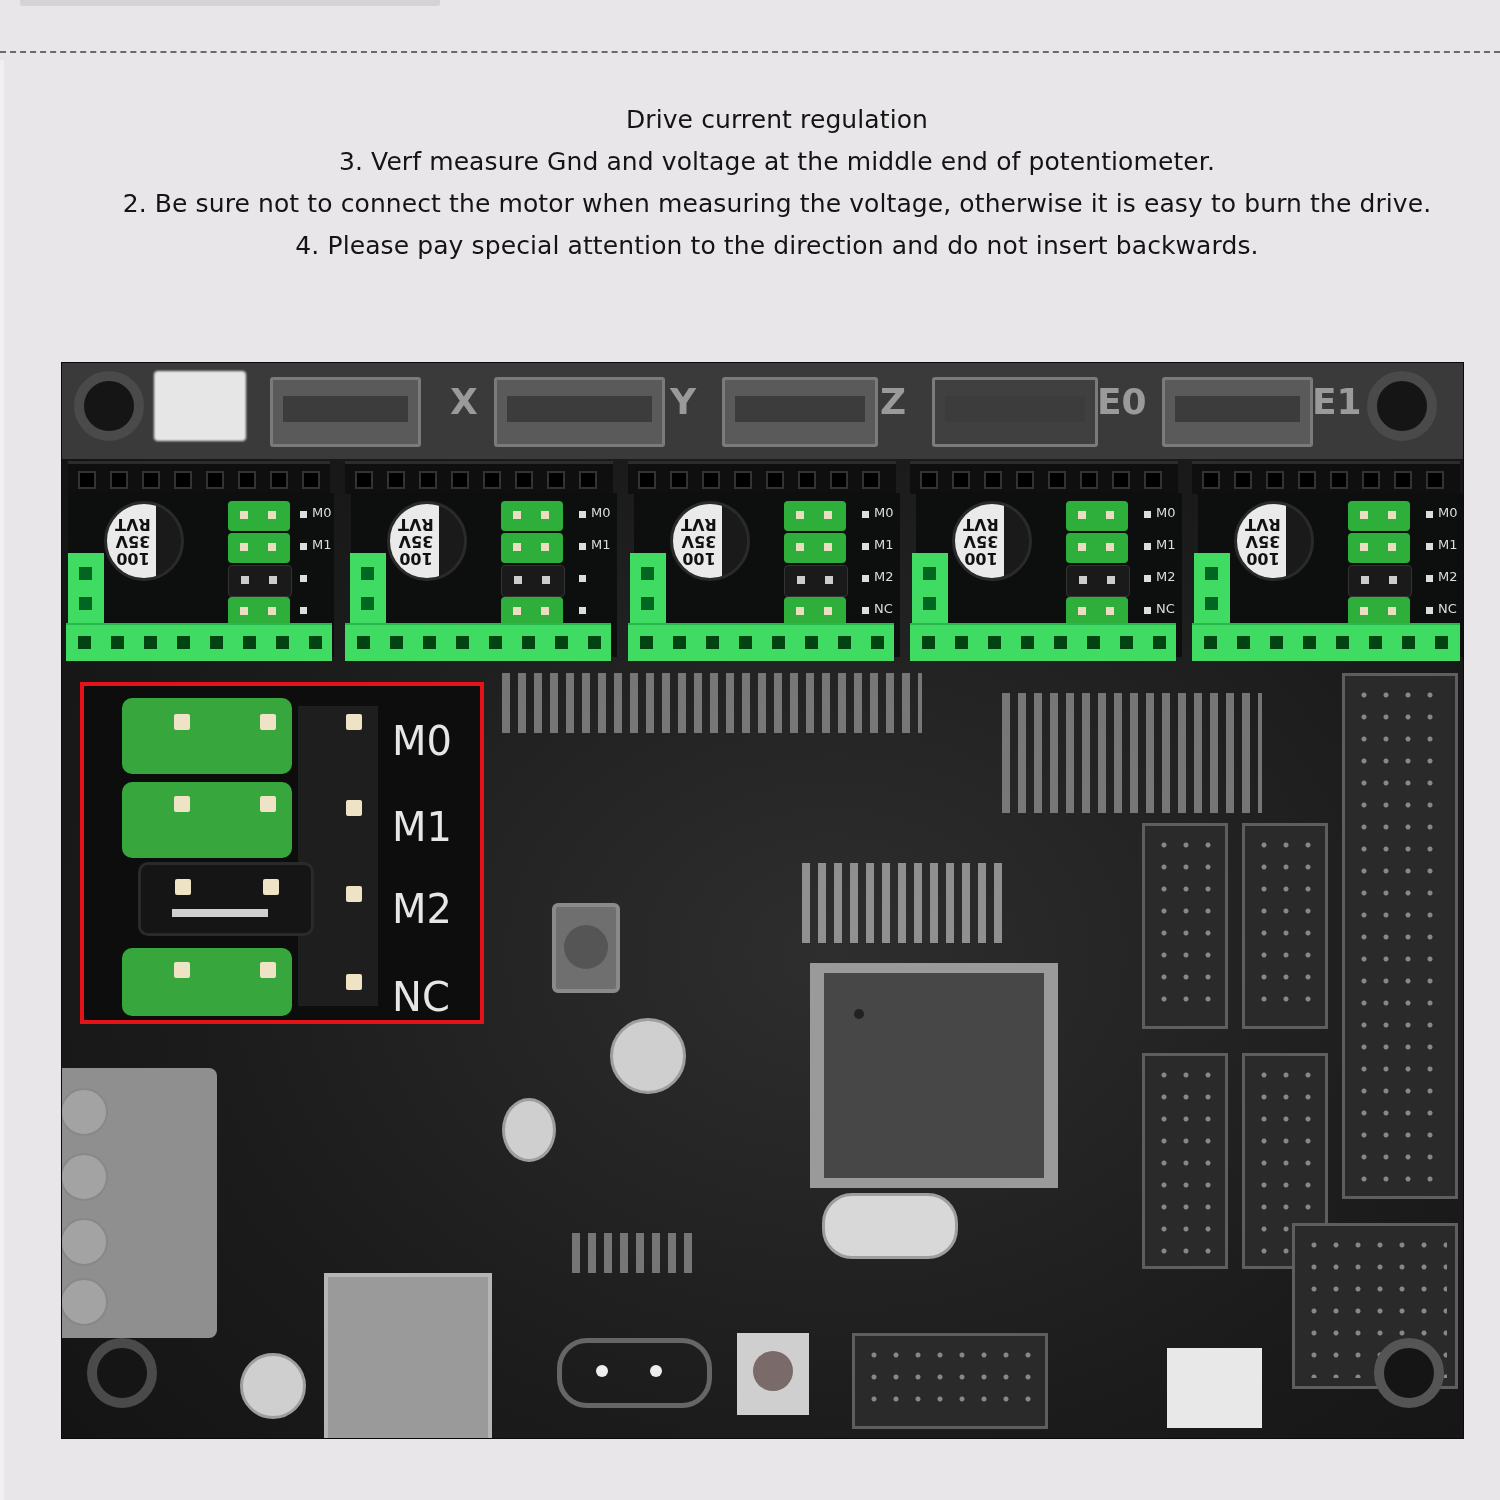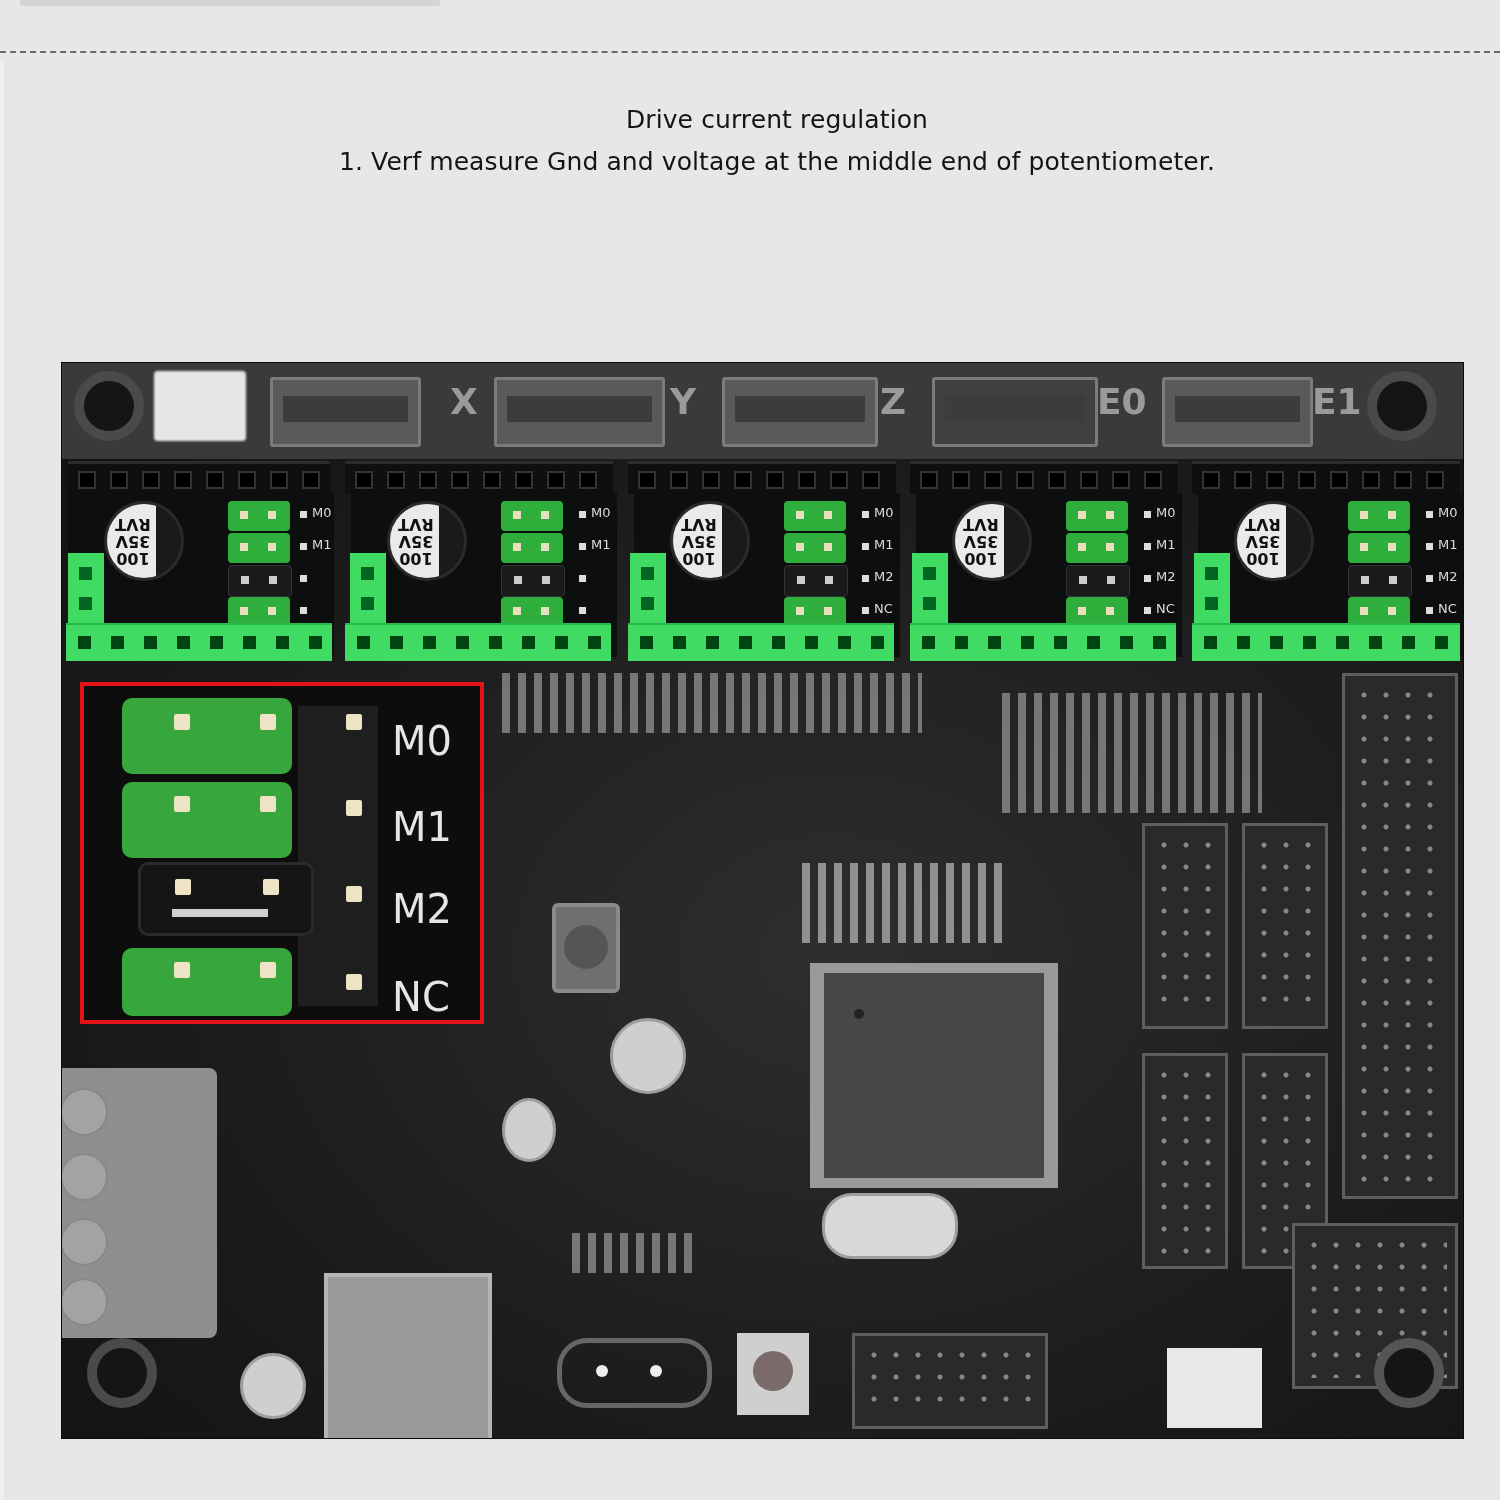--- a/index.html
+++ b/index.html
@@ -61,21 +61,23 @@
 </style>
 </head>
 <body>
 
 <div class="top-cut"></div>
 <div class="divider"></div>
 <div class="left-band"></div>
 
 <div class="notes">
   <div class="line title">Drive current regulation</div>
-  <div class="line">1. Verf measure Gnd and voltage at the middle end of potentiometer.</div>
+  <div class="line">3. Verf measure Gnd and voltage at the middle end of potentiometer.</div>
+  <div class="line">2. Be sure not to connect the motor when measuring the voltage, otherwise it is easy to burn the drive.</div>
+  <div class="line">4. Please pay special attention to the direction and do not insert backwards.</div>
 </div>
 
 <div class="photo">
   <div class="haze"></div>
 
   <div class="connrow">
     <div class="hole" style="left:12px;top:8px;width:50px;height:50px;"></div>
     <div class="white-conn"></div>
     <div class="conn" style="left:208px;width:145px;">
         <div class="inner"></div>

